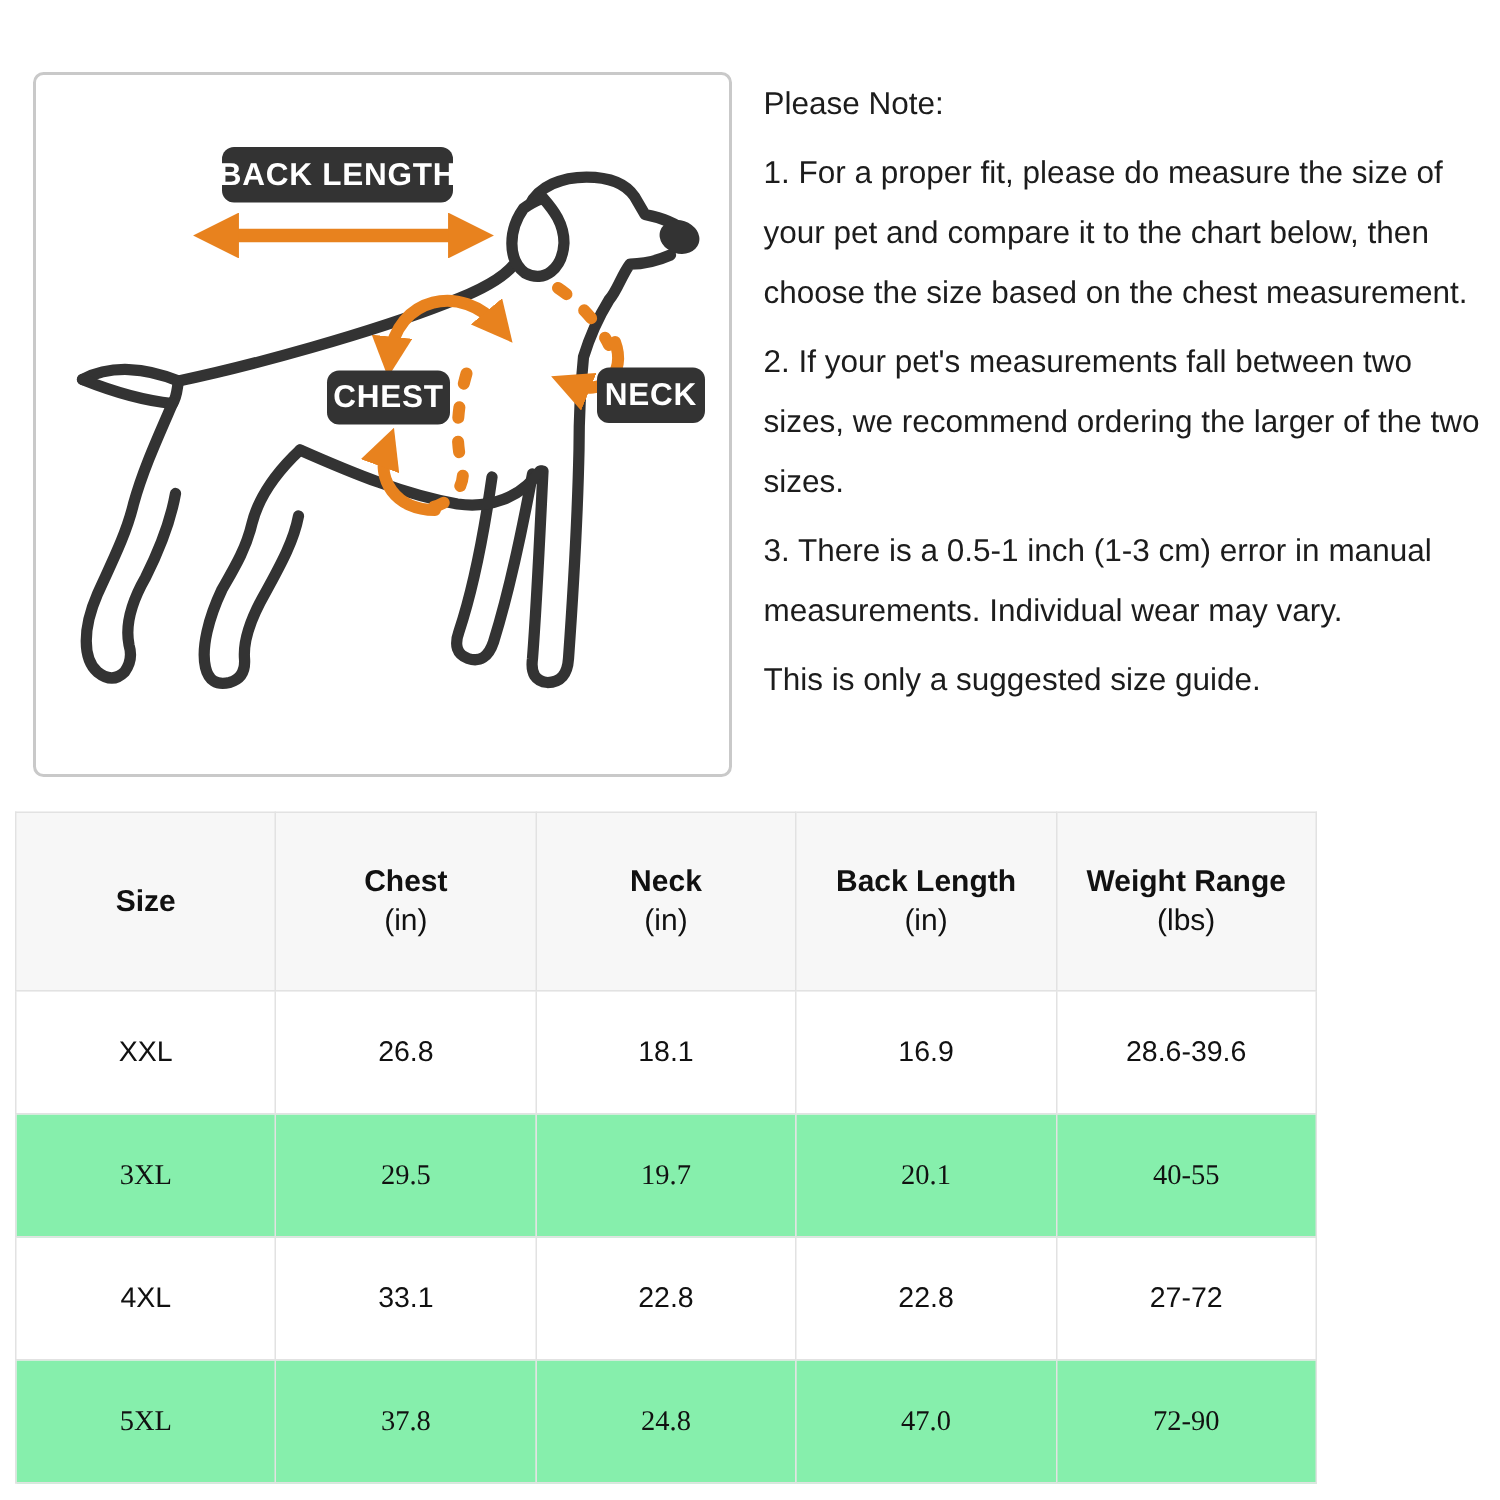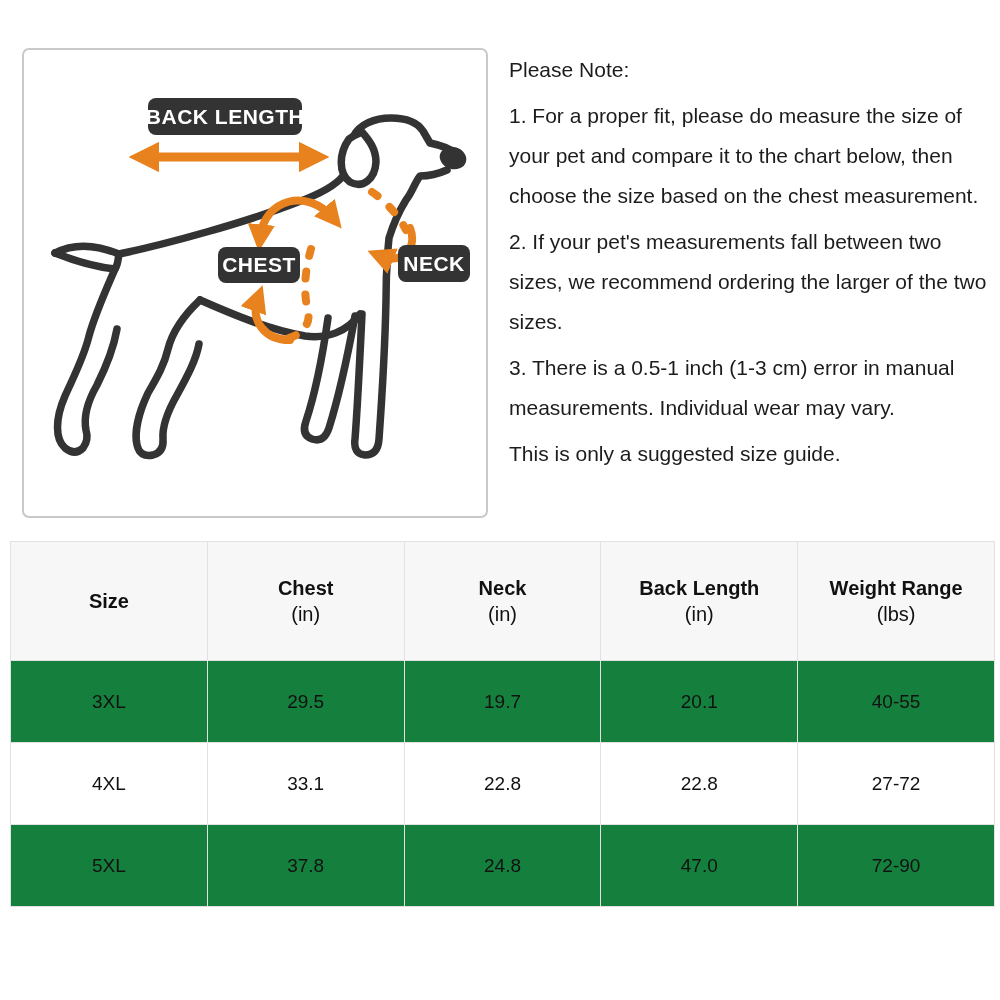--- a/index.html
+++ b/index.html
@@ -22,32 +22,32 @@
   .chip-chest{left:194px;top:197px;width:82px;height:36px;}
   .chip-neck{left:374px;top:195px;width:72px;height:37px;}
   
   .notes{
     position:absolute;left:503px;top:44px;width:497px;
     font-size:21px;line-height:40px;color:#1c1c1c;
   }
   .notes p{margin:6px;}
   
   .size-table{
-    position:absolute;left:10px;top:541px;width:985px;
+    position:absolute;left:10px;top:541px;width:868px;
     border-collapse:collapse;table-layout:fixed;
     font-size:19px;color:#111111;text-align:center;
   }
   .size-table th,.size-table td{
     border:1px solid #e2e2e2;padding:0;vertical-align:middle;
   }
   .size-table thead th{
     height:118px;background:#f7f7f7;font-weight:bold;font-size:20px;line-height:26px;
   }
   .size-table tbody td{height:81px;}
-  .size-table tbody tr.alt td{background:#15803d;}
+  .size-table tbody tr.alt td{background:#86efac;font-family:Liberation Serif, serif;}
   .unit{display:block;font-weight:normal;}
   .unit:empty{display:none;}
 </style>
 </head>
 <body>
 
 <div class="page">
 
   <div class="diagram-panel">
     <svg viewBox="22 48 462 466">
@@ -125,20 +125,27 @@
           <span>Back Length</span>
           <span class="unit">(in)</span>
         </th>
         <th>
           <span>Weight Range</span>
           <span class="unit">(lbs)</span>
         </th>
       </tr>
     </thead>
     <tbody>
+      <tr>
+        <td>XXL</td>
+        <td>26.8</td>
+        <td>18.1</td>
+        <td>16.9</td>
+        <td>28.6-39.6</td>
+      </tr>
       <tr class="alt">
         <td>3XL</td>
         <td>29.5</td>
         <td>19.7</td>
         <td>20.1</td>
         <td>40-55</td>
       </tr>
       <tr>
         <td>4XL</td>
         <td>33.1</td>

